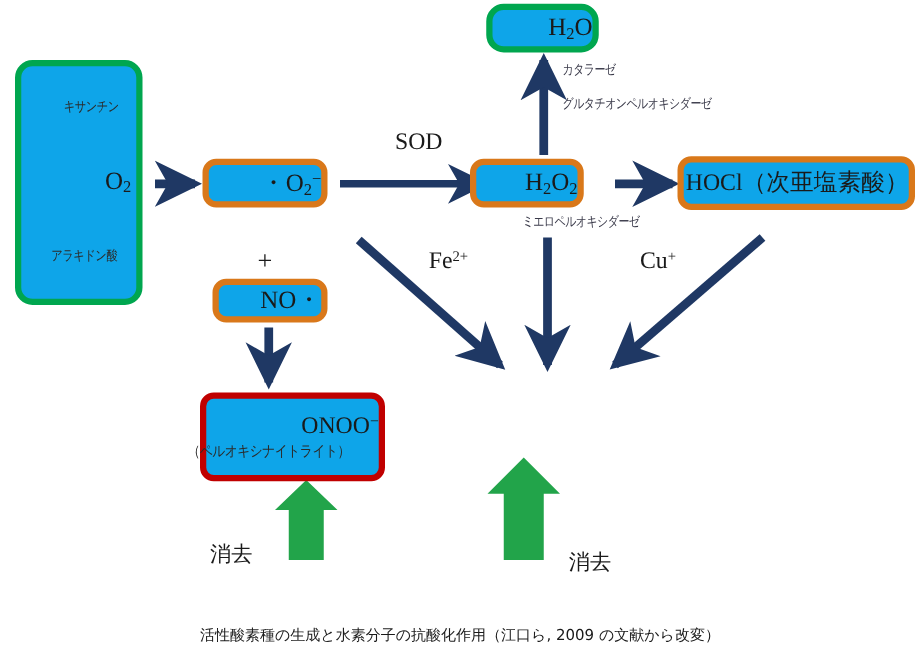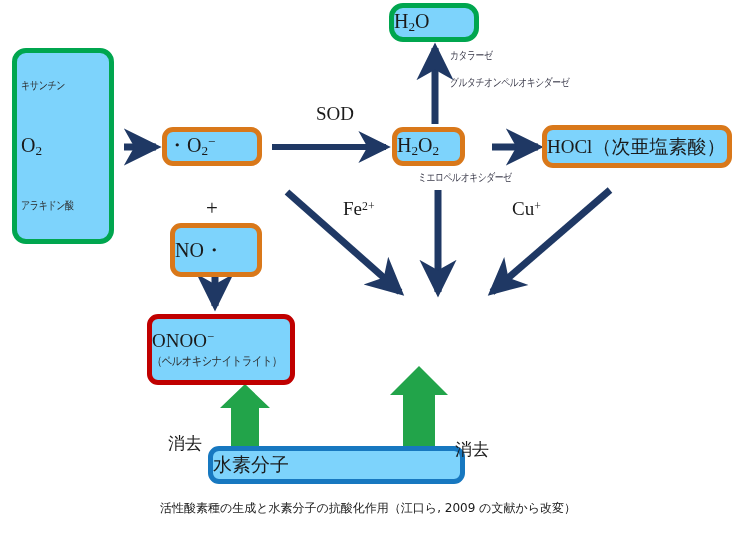--- a/index.html
+++ b/index.html
@@ -10,24 +10,24 @@
   #canvas{
     position:relative;
     width:736px;
     height:534px;
     background:#ffffff;
     overflow:hidden;
   }
   .box{
     position:absolute;
     box-sizing:border-box;
-    background:#7dd3fc;
+    background:#0ea5e9;
     display:flex;
     flex-direction:column;
-    align-items:flex-start;
+    align-items:flex-end;
     justify-content:center;
     text-align:center;
     line-height:1.15;
   }
   .box.green{ border:5px solid #00a64f; border-radius:14px; }
   .box.orange{ border:5px solid #d9781a; border-radius:11px; }
   .box.red{ border:5px solid #c00000; border-radius:11px; }
   .box.blue{ border:5px solid #1778c0; border-radius:11px; }
 
   .chem{ font-family:"Liberation Serif", serif; font-size:20px; }
@@ -131,45 +131,42 @@
     <span class="chem box-line">O<sub>2</sub></span>
     <span class="jp box-line">アラキドン酸</span>
   </div>
 
   <div class="box orange" style="left:162px; top:127px; width:100px; height:39px;">
     <span class="chem">・O<sub>2</sub><sup>−</sup></span>
   </div>
 
   <span class="plus" style="left:206px; top:196px;">+</span>
 
-  <div class="box orange" style="left:170px; top:223px; width:92px; height:54px;">
+  <div class="box orange" style="left:170px; top:223px; width:92px; height:35px;">
     <span class="chem">NO・</span>
   </div>
 
-  <div class="box orange" style="left:392px; top:127px; width:73px; height:39px;">
+  <div class="box orange" style="left:376px; top:127px; width:91px; height:39px;">
     <span class="chem">H<sub>2</sub>O<sub>2</sub></span>
   </div>
 
   <div class="box green" style="left:389px; top:3px; width:90px; height:39px;">
     <span class="chem">H<sub>2</sub>O</span>
   </div>
 
   <div class="box orange" style="left:542px; top:125px; width:190px; height:43px;">
     <span class="jp-wide" style="font-family:'Liberation Serif',serif;">HOCl（次亜塩素酸）</span>
   </div>
 
-  <div class="box red" style="left:147px; top:314px; width:148px; height:71px; justify-content:center;">
+  <div class="box red" style="left:160px; top:314px; width:148px; height:71px; justify-content:center;">
     <span class="chem box-line" style="font-size:19px;">ONOO<sup>−</sup></span>
     <span class="jp box-line" style="font-size:12px; transform:scaleX(0.85); margin-top:3px;">（ペルオキシナイトライト）</span>
   </div>
 
 
-  <div class="box blue" style="left:208px; top:446px; width:257px; height:38px;">
-    <span class="jp-wide">水素分子</span>
-  </div>
 
   <span class="label sci" style="left:316px; top:103px;">SOD</span>
 
   <span class="label enz" style="left:450px; top:48px;">カタラーゼ</span>
 
   <span class="label enz" style="left:450px; top:75px;">グルタチオンペルオキシダーゼ</span>
 
   <span class="label enz" style="left:418px; top:170px;">ミエロペルオキシダーゼ</span>
 
   <span class="label sci" style="left:343px; top:198px;">Fe<sup>2+</sup></span>

